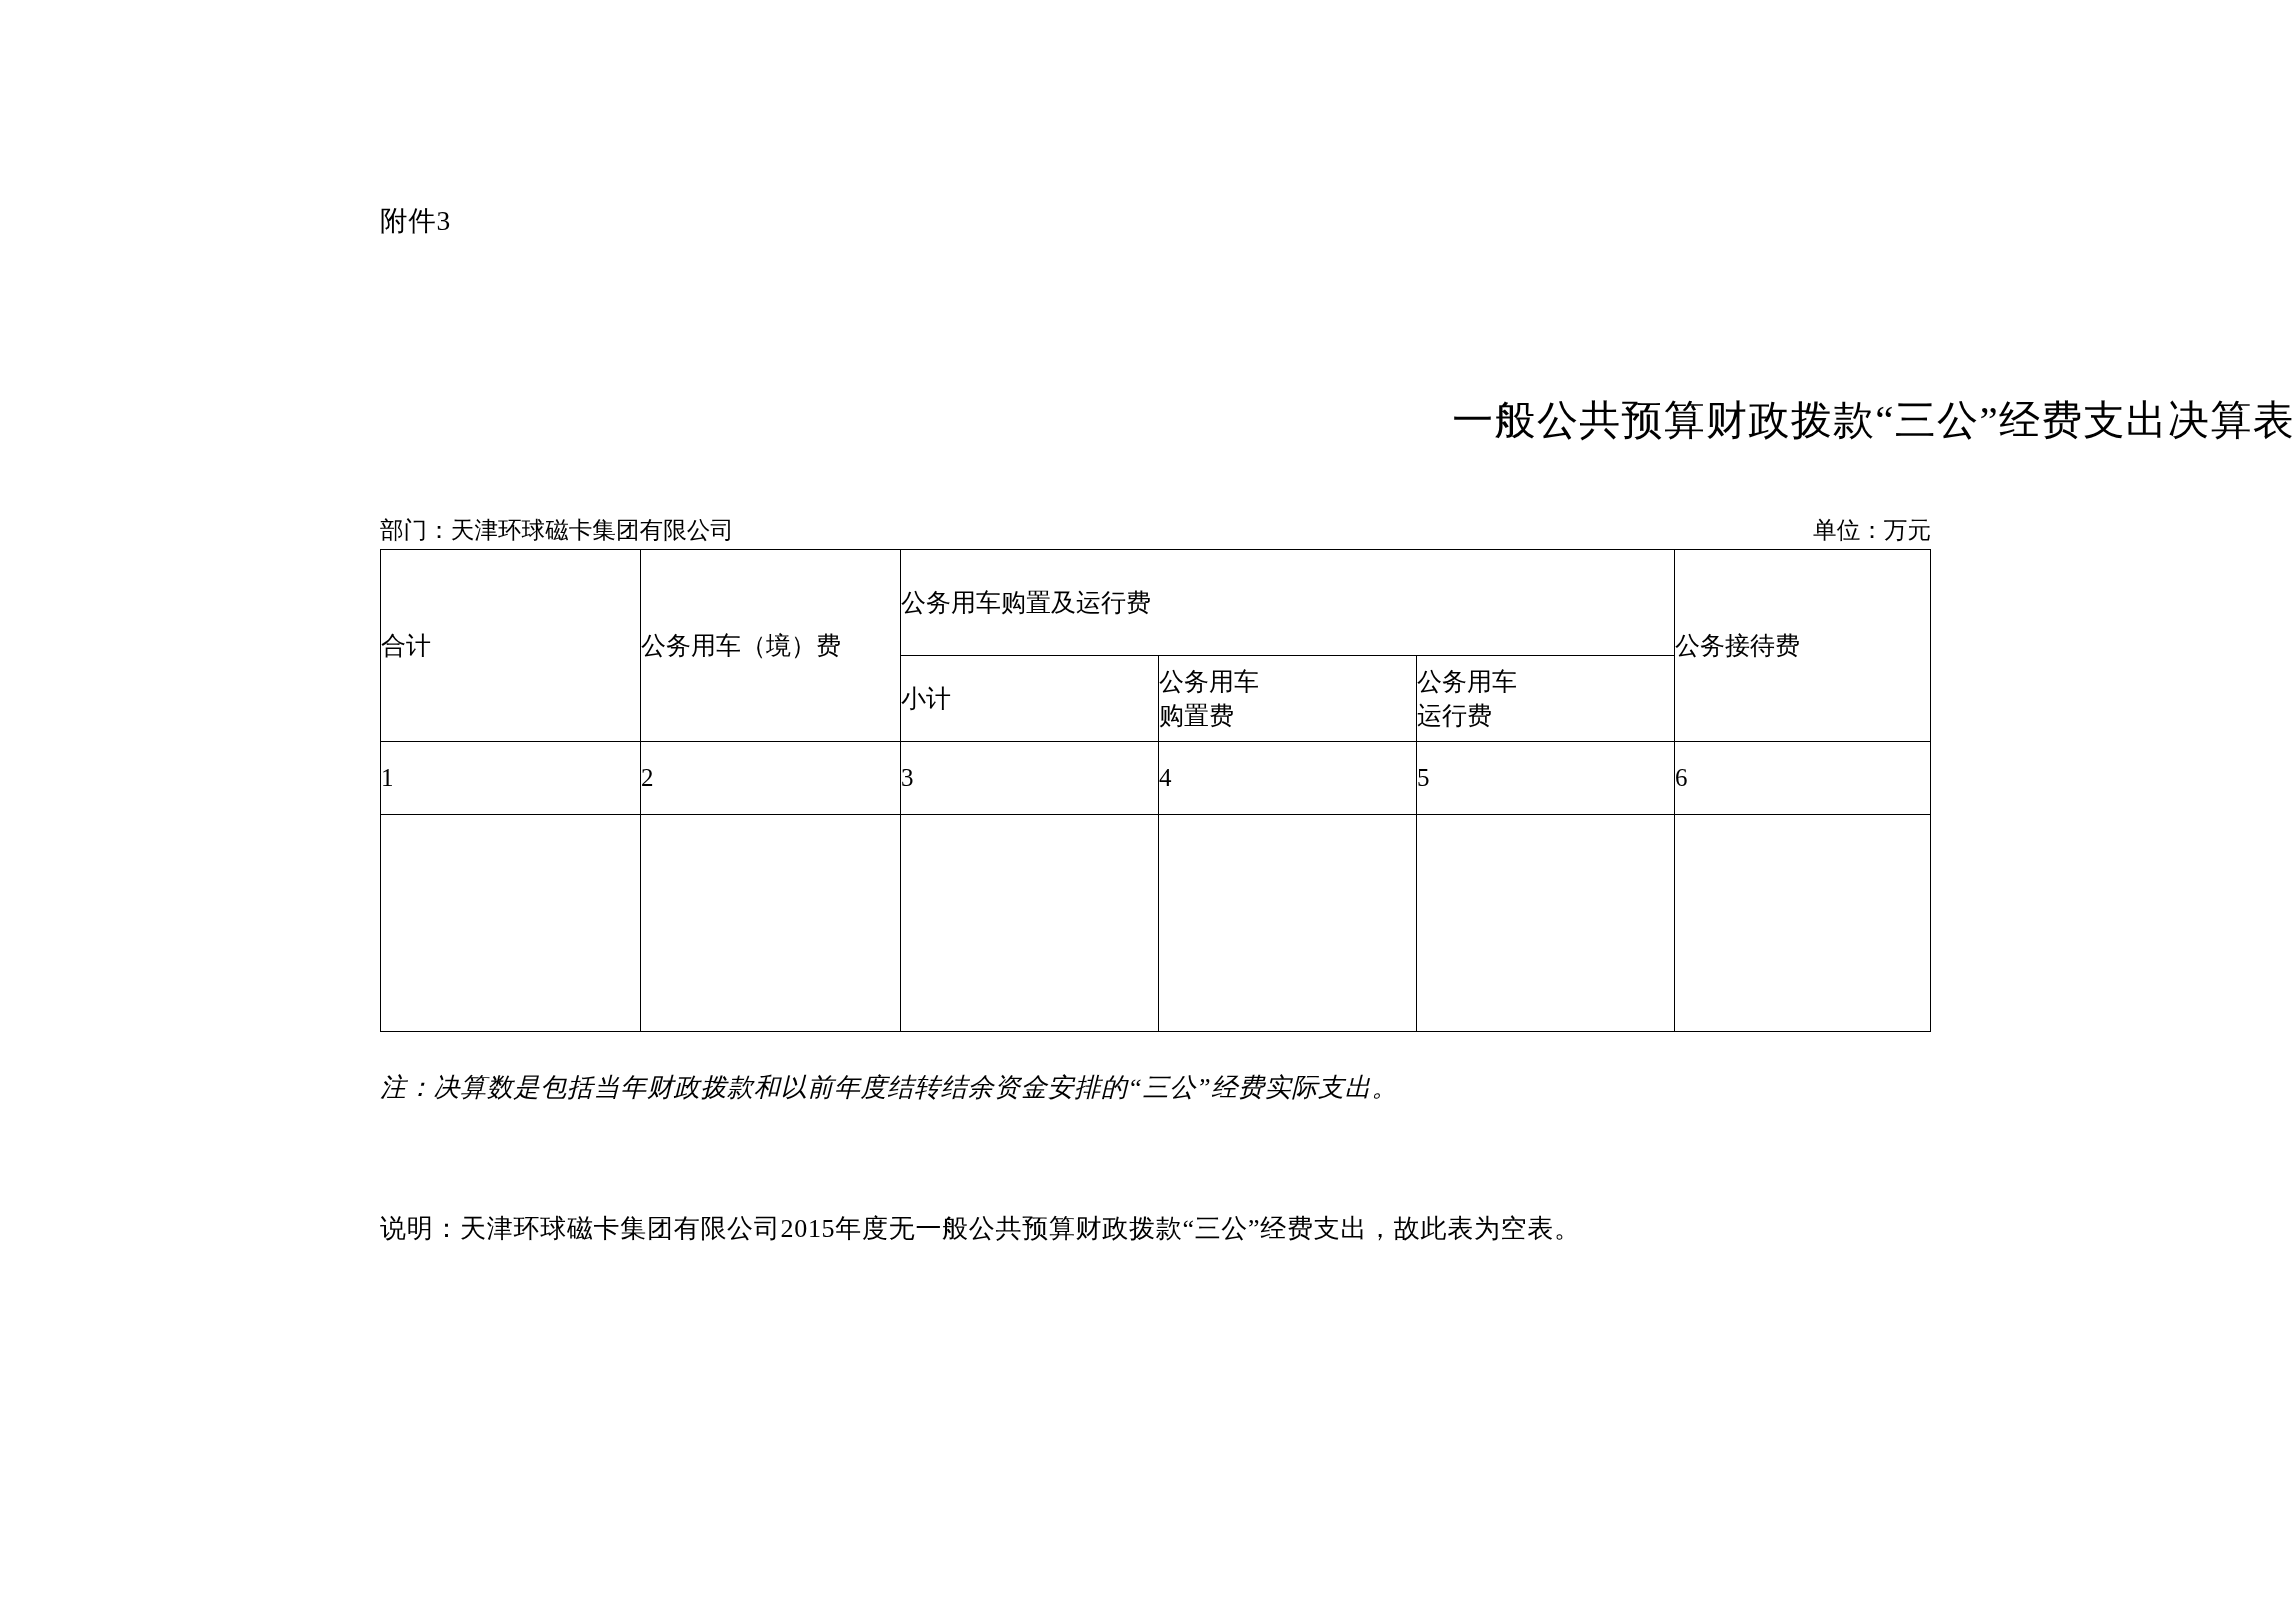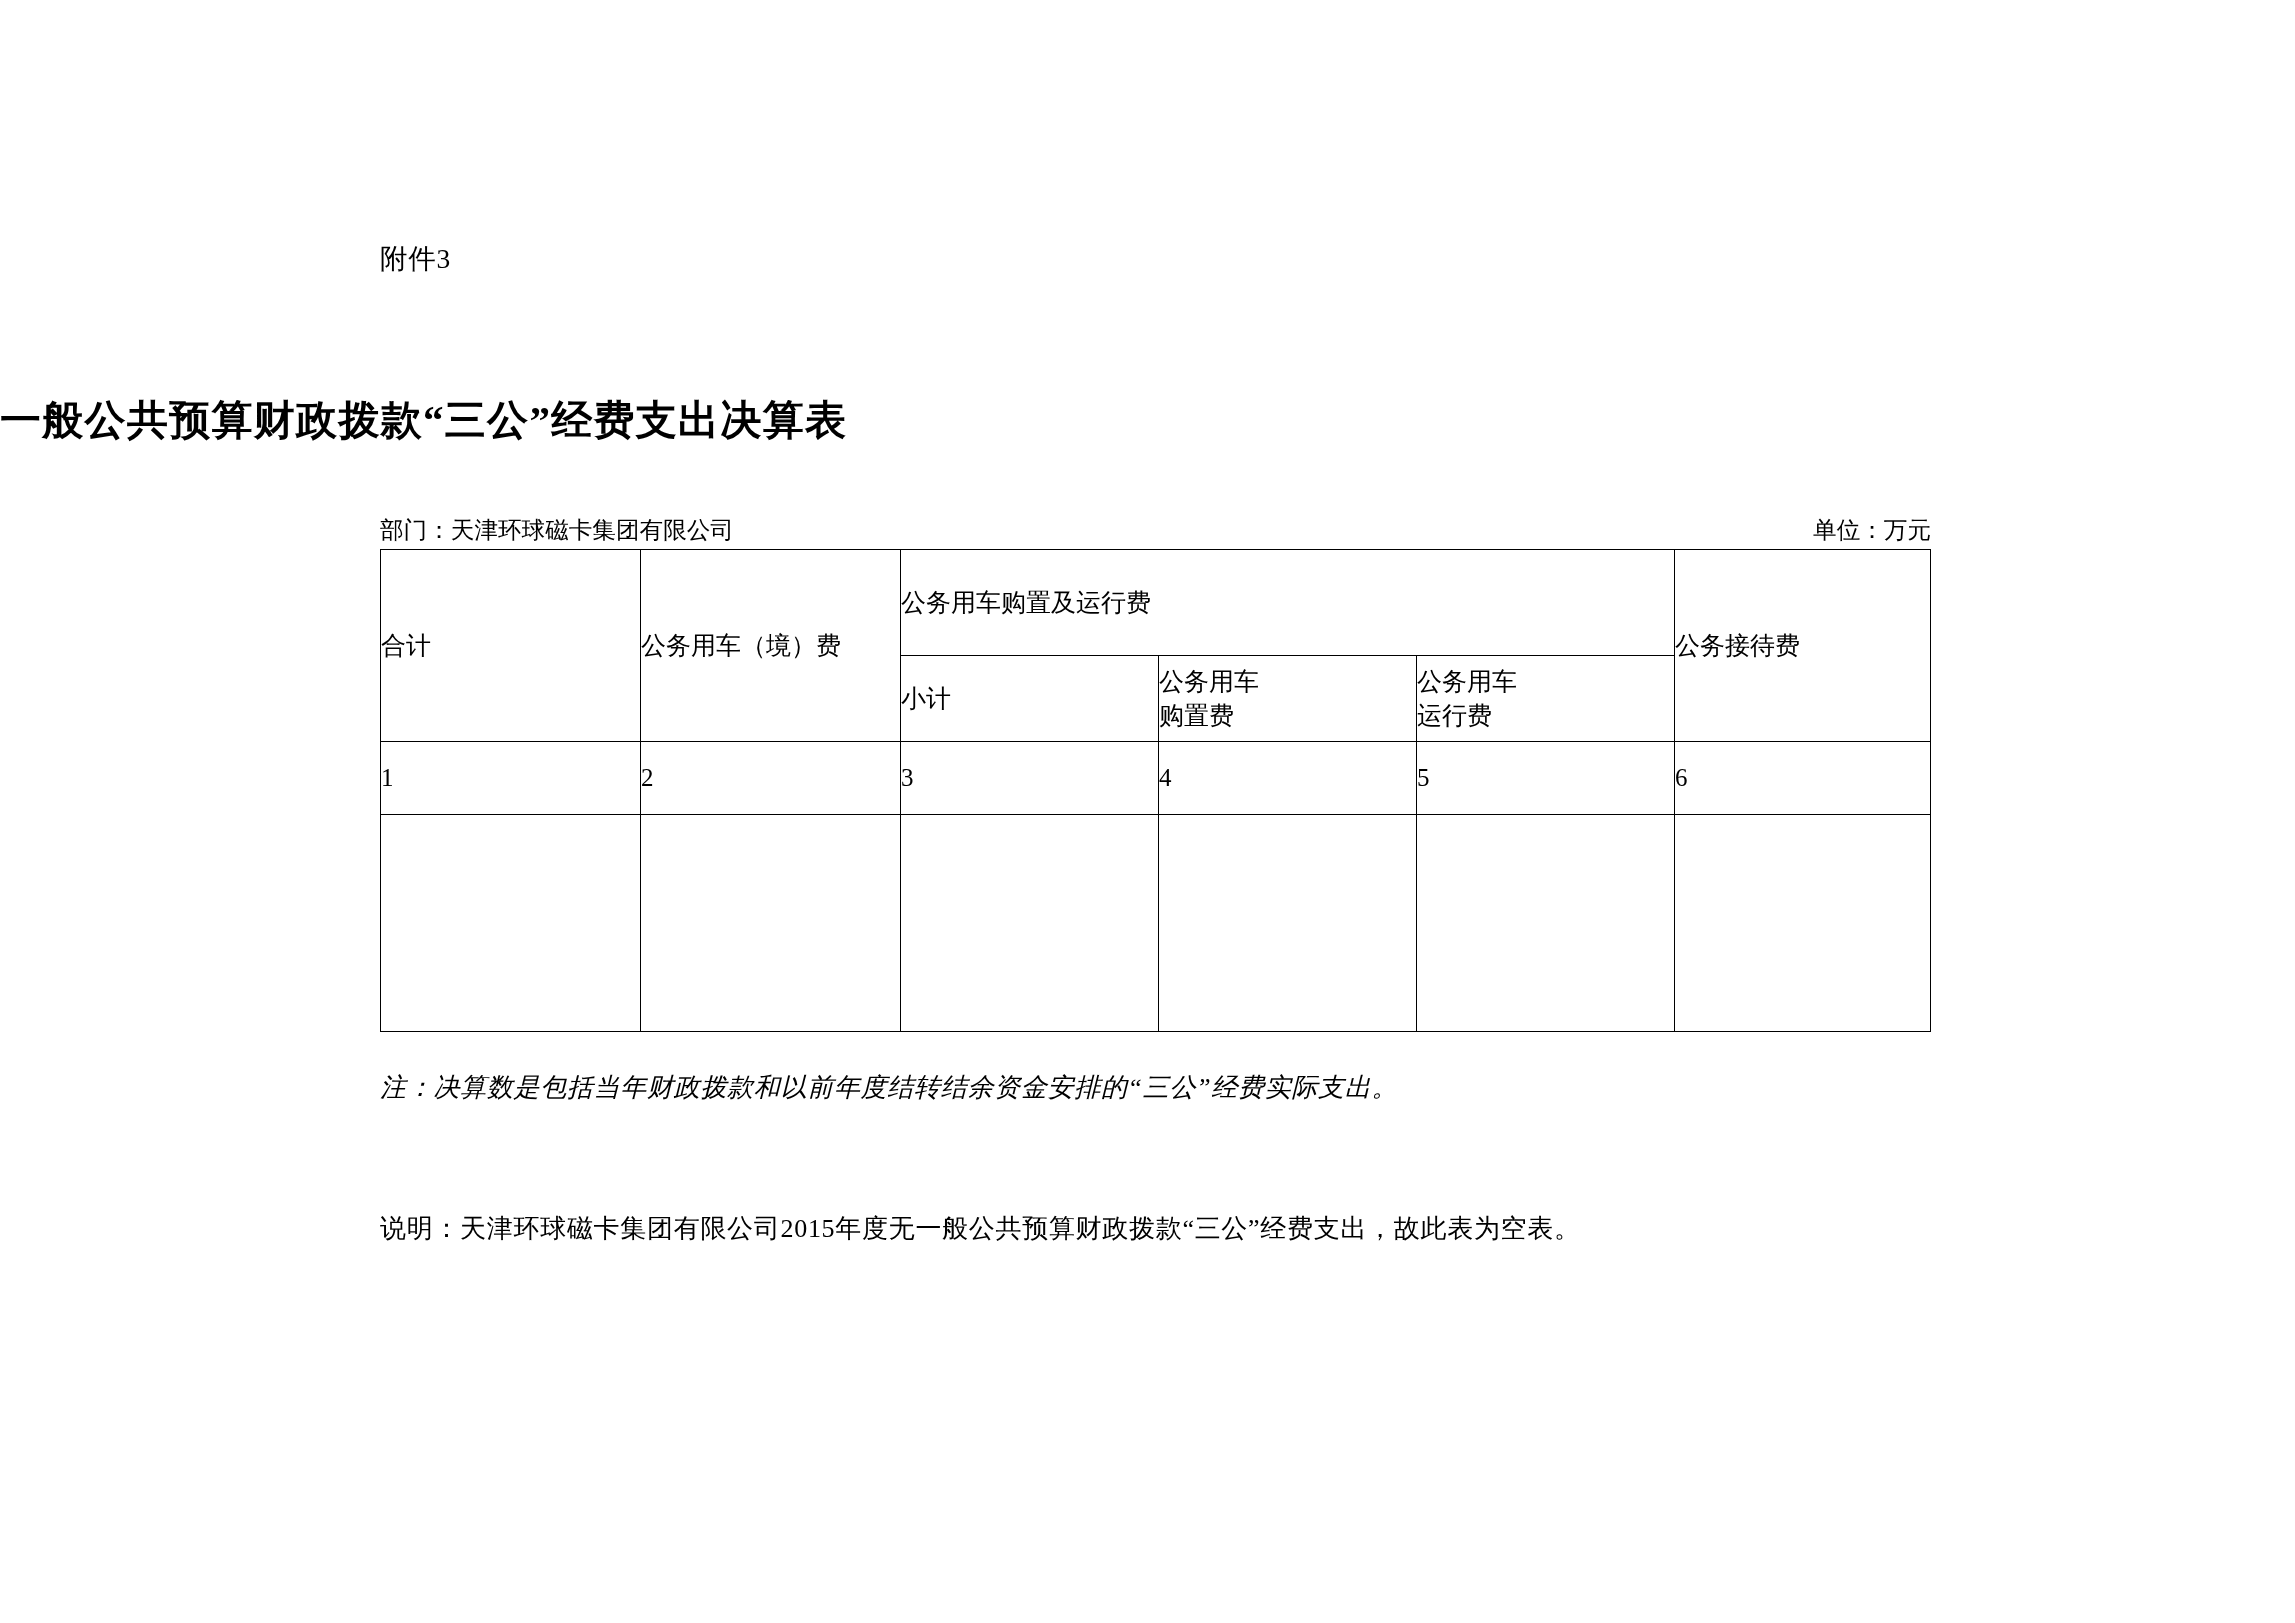--- a/index.html
+++ b/index.html
@@ -21,30 +21,29 @@
     top: 0;
     width: 2295px;
     height: 1623px;
   }
   .attachment-label {
     position: absolute;
     left: 380px;
     top: 203px;
     font-size: 27.5px;
     letter-spacing: 0.7px;
-    margin-top: 38px;
   }
   .doc-title {
     position: absolute;
     left: 0;
     top: 393px;
     width: 2295px;
-    text-align: left;
+    text-align: right;
     font-size: 41px;
-    font-weight: bold;
+    font-weight: normal;
     letter-spacing: 1.3px;
   }
   .meta-row {
     position: absolute;
     left: 380px;
     top: 514px;
     width: 1551px;
     height: 26px;
   }
   .meta-dept {

